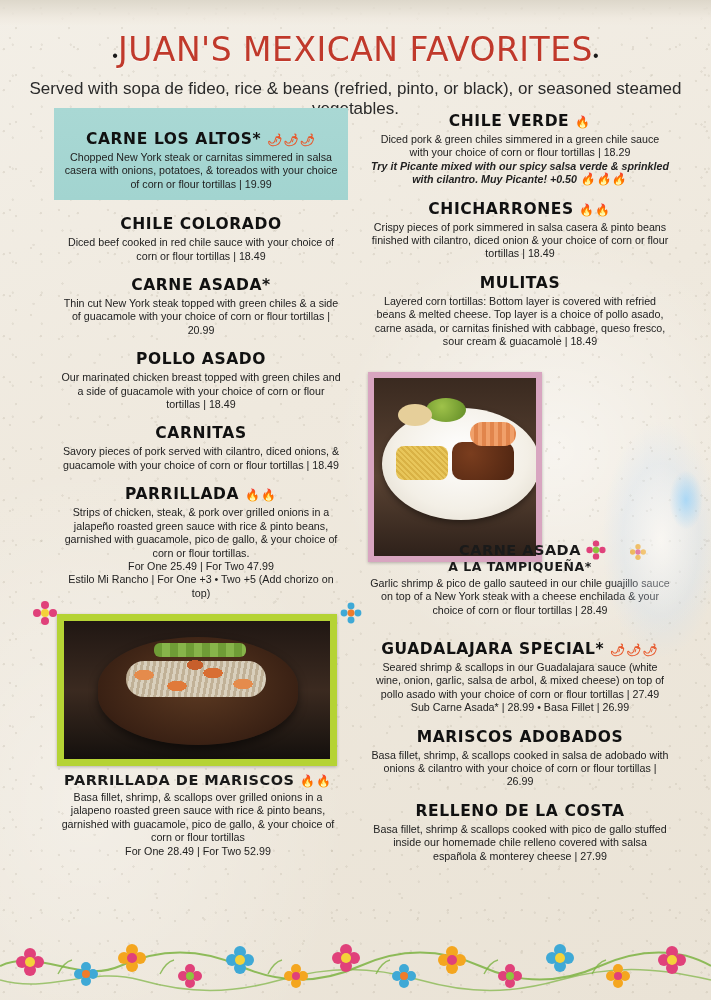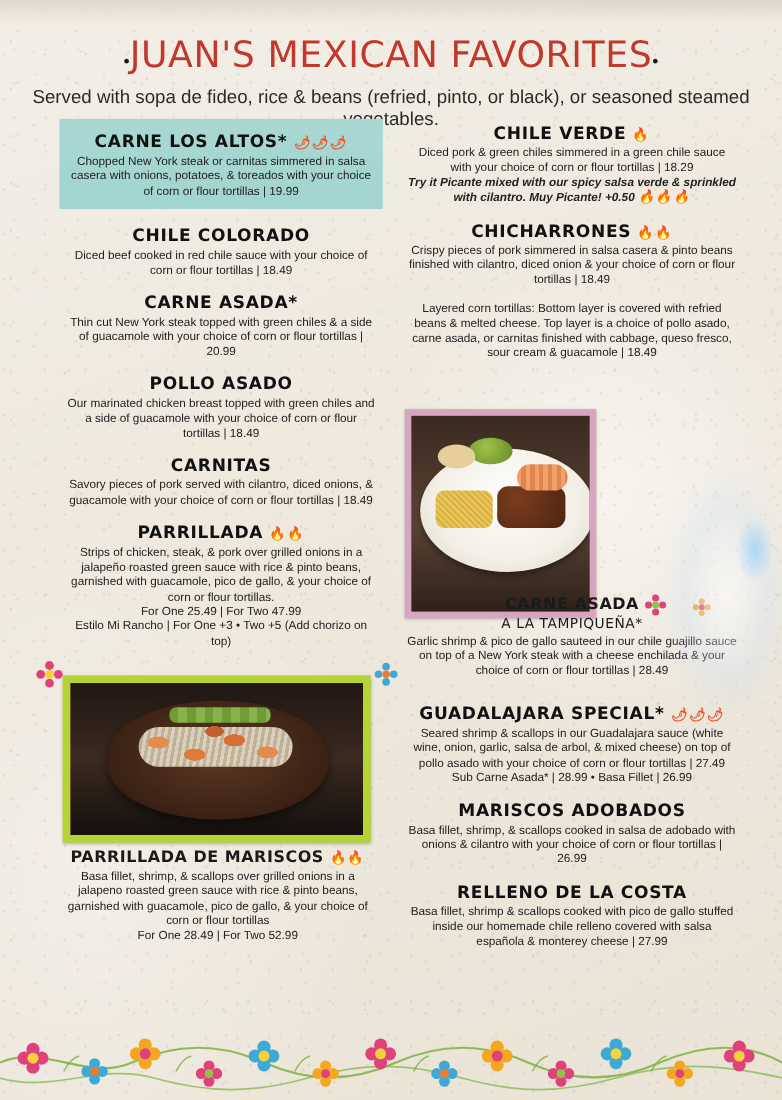--- a/index.html
+++ b/index.html
@@ -82,21 +82,21 @@
   }
   .chili{color:#e8582b;font-size:12px;letter-spacing:1px;}
   .note{
     font-style:italic;font-weight:bold;font-size:10.6px;line-height:13.4px;
     color:#111;margin-top:4px;
   }
 
   
   .hl{
     background:linear-gradient(180deg,#a9d8d4 0%, #a2d4d0 100%);
-    padding:12px 10px 9px 10px;
+    padding:22px 10px 9px 10px;
     margin-left:-6px;margin-right:-6px;
     margin-bottom:15px;
   }
   .hl h3{color:#111;}
 
   
   .photo{
     position:absolute;
     box-shadow:0 1px 3px rgba(0,0,0,.25);
   }
@@ -113,21 +113,21 @@
     left:57px;top:614px;width:280px;height:152px;
     background:#b5d334;padding:7px;box-sizing:border-box;
   }
   .caption{
     text-align:center;
   }
   .cap-title{
     font-family:"DejaVu Sans", sans-serif;font-weight:bold;font-size:14.5px;letter-spacing:.5px;
   }
   .cap-sub{
-    font-family:"DejaVu Sans", sans-serif;font-weight:normal;font-size:12.5px;letter-spacing:.5px;margin-top:1px;
+    font-family:"DejaVu Sans", sans-serif;font-weight:bold;font-size:12.5px;letter-spacing:.5px;margin-top:1px;
   }
 
   
   .plate{
     position:absolute;left:8px;top:30px;width:158px;height:112px;border-radius:50%;
     background:radial-gradient(ellipse at 50% 40%, #ffffff 0%, #f3efe6 60%, #ddd6c8 100%);
     box-shadow:0 3px 6px rgba(0,0,0,.4);
   }
   .rice{position:absolute;left:22px;top:68px;width:52px;height:34px;border-radius:8px;background:repeating-linear-gradient(45deg,#e8c65a,#e8c65a 2px,#d9b245 2px,#d9b245 4px);}
   .beans{position:absolute;left:78px;top:64px;width:62px;height:38px;border-radius:10px;background:radial-gradient(circle at 30% 30%, #7a3d1e, #4d2411);}
@@ -228,20 +228,21 @@
 
     <div class="item">
       <h3>
         <span>CHICHARRONES</span>
         <span class="chili">🔥🔥</span>
       </h3>
       <p>Crispy pieces of pork simmered in salsa casera &amp; pinto beans finished with cilantro, diced onion &amp; your choice of corn or flour tortillas | 18.49</p>
     </div>
 
     <div class="item">
+      <h3>MULITAS</h3>
       <p>Layered corn tortillas: Bottom layer is covered with refried beans &amp; melted cheese. Top layer is a choice of pollo asado, carne asada, or carnitas finished with cabbage, queso fresco, sour cream &amp; guacamole | 18.49</p>
     </div>
   </div>
 
   <div class="photo photo-top">
     <div class="frame">
       <div class="bgtable"></div>
       <div class="plate"></div>
       <div class="rice"></div>
       <div class="beans"></div>

